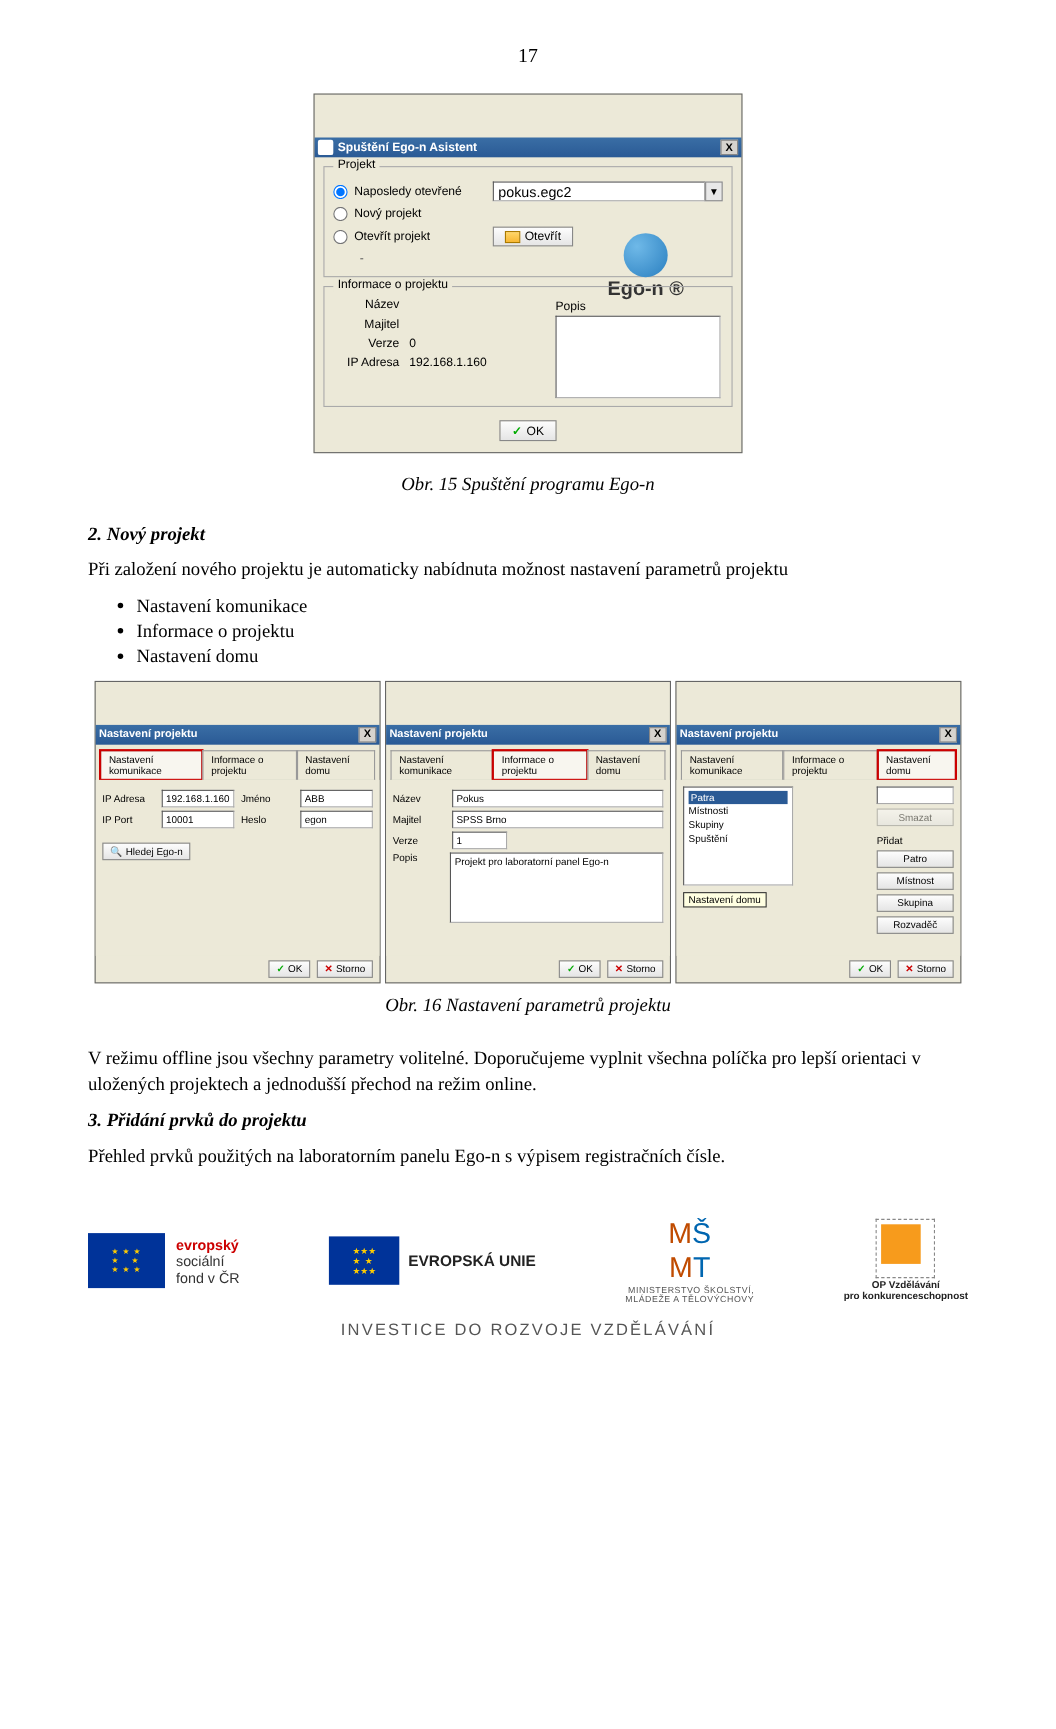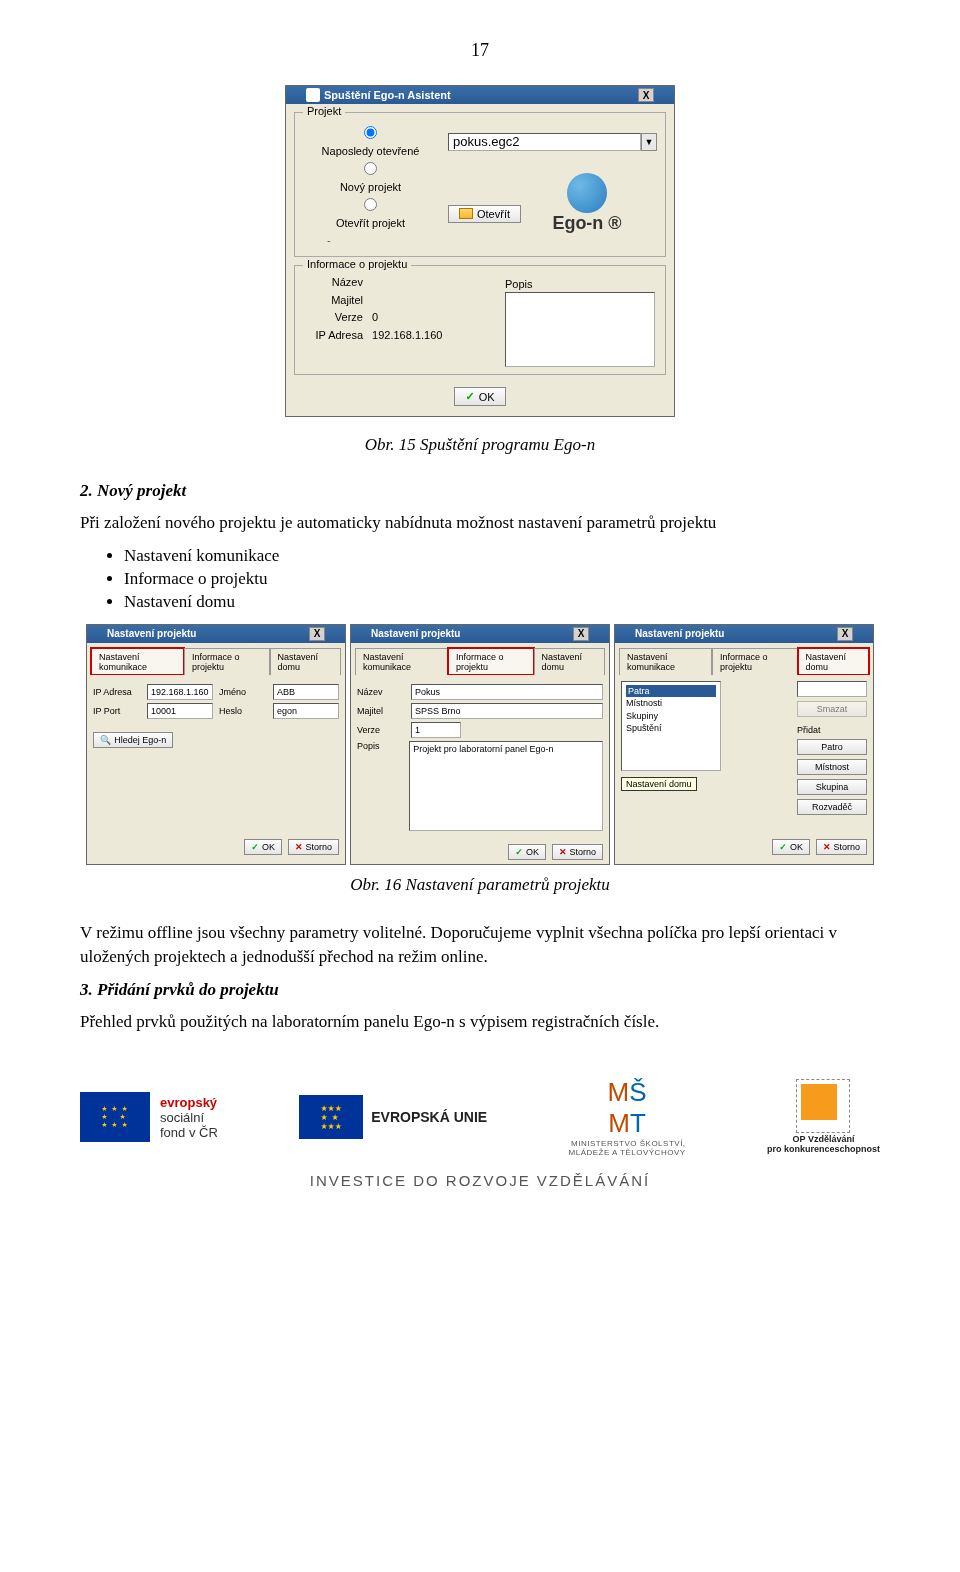--- a/index.html
+++ b/index.html
@@ -18,23 +18,24 @@
     font-family: Tahoma, Arial, sans-serif;
     font-size: 11px;
     background: #ece9d8;
     border: 1px solid #666;
   }
   .titlebar {
     background: linear-gradient(#3a6ea5, #2a5a95);
     color: #fff;
     display: flex;
     align-items: center;
-    padding: 2px 20px;
+    padding: 2px 3px;
     font-weight: bold;
     font-size: 11px;
+    margin-top: 39px;
   }
   .titlebar .t-icon {
     width: 14px; height: 14px; background: #fff; border-radius: 2px; margin-right: 4px;
     display: inline-block;
   }
   .titlebar .spacer { flex: 1; }
   .titlebar .close {
     width: 16px; height: 14px; background: #d6d3ce; color: #000;
     border: 1px solid #888; display: flex; align-items: center; justify-content: center;
     font-size: 10px; font-weight: bold; cursor: pointer;
@@ -43,21 +44,21 @@
     border: 1px solid #aaa;
     margin: 8px 8px 6px 8px;
     padding: 8px 8px 10px 8px;
     position: relative;
   }
   .fieldset .legend {
     position: absolute; top: -8px; left: 8px;
     background: #ece9d8; padding: 0 4px; font-size: 11px;
   }
   .radio-row { display: flex; align-items: center; margin: 5px 0; gap: 10px; }
-  .radio { display: flex; align-items: center; gap: 6px; width: 135px; flex-direction: column; }
+  .radio { display: flex; gap: 6px; width: 135px; }
   .radio input { margin: 0; }
   .winput {
     background: #fff; border: 1px inset #aaa; padding: 2px 4px; font-size: 13px;
     height: 18px;
   }
   .dropdown { display: flex; }
   .dropdown .arrow {
     width: 16px; height: 18px; background: #e8e8e8; border: 1px solid #888;
     display: flex; align-items: center; justify-content: center; font-size: 9px;
   }
@@ -103,21 +104,21 @@
   .field-row .fl { width: 50px; font-size: 9px; }
   .field-row .fi { flex: 1; }
   .field-row .fi input, .small-in { width: 100%; height: 16px; font-size: 9px; background:#fff; border:1px inset #aaa; padding: 1px 3px; }
   .shot .okstorno { display:flex; justify-content:flex-end; gap:6px; padding:4px 6px; }
   .btn-sm { background: linear-gradient(#fdfdfd,#e5e5e5); border:1px solid #888; padding:2px 6px; font-size:9px; display:inline-flex; align-items:center; gap:3px; cursor:pointer; }
   .redx { color:#c00; font-weight:bold; }
   .tree { background:#fff; border:1px inset #aaa; width:100px; height:90px; padding:3px 4px; font-size:9px; line-height:1.4; }
   .side-btns { position:absolute; right:6px; top:6px; display:flex; flex-direction:column; gap:4px; width:70px; }
   .side-btns .btn-sm { justify-content:center; }
   .side-in { width:70px; height:16px; font-size:9px; background:#fff; border:1px inset #aaa; }
-  .popis-big { width:200px; height:90px; background:#fff; border:1px inset #aaa; font-size:9px; padding:2px 3px; }
+  .popis-big { width:200px; height:64px; background:#fff; border:1px inset #aaa; font-size:9px; padding:2px 3px; }
 
   .para { margin: 10px 0; line-height: 1.45; }
 
   .footer-logos { display:flex; align-items:center; justify-content:space-between; margin-top:42px; gap:20px; }
   .esf { display:flex; align-items:center; gap:10px; }
   .esf .flag { width:70px; height:50px; background:#003399; display:flex; align-items:center; justify-content:center; }
   .esf .flag .stars { color:#fc0; font-size:7px; letter-spacing:1px; }
   .esf .txtblock { font-family: Arial, sans-serif; font-size:13px; color:#333; }
   .esf .txtblock b { color:#c00; }
   .eu { display:flex; align-items:center; gap:8px; }

